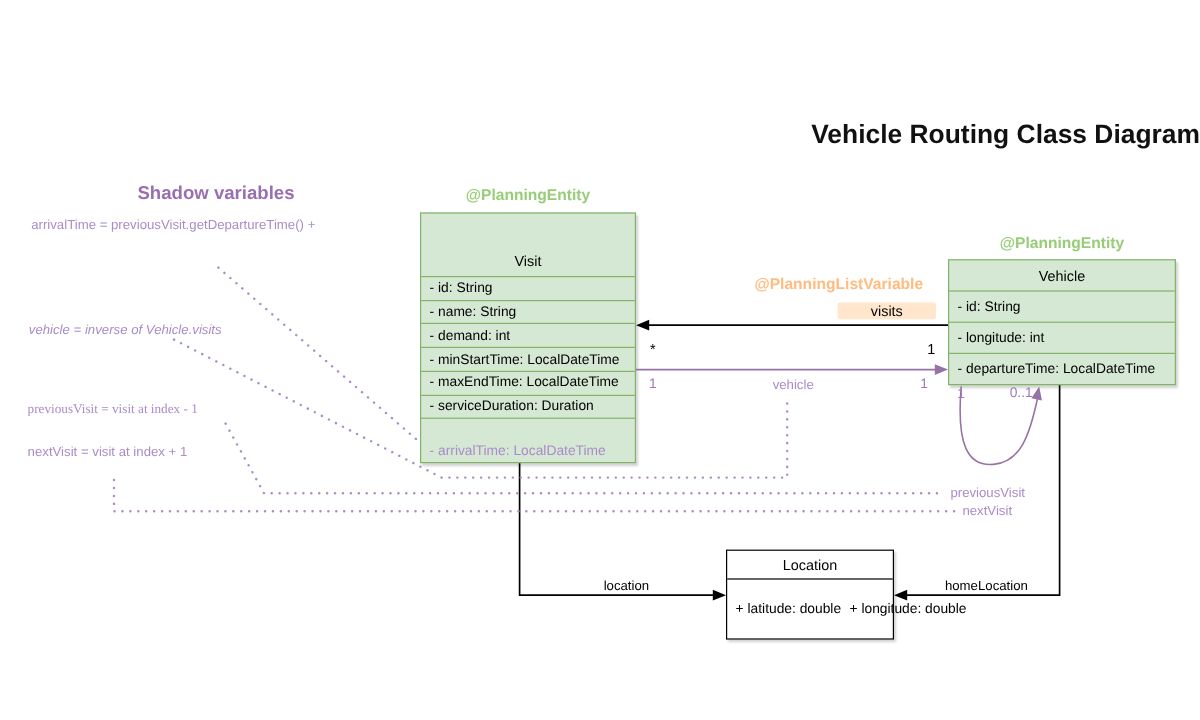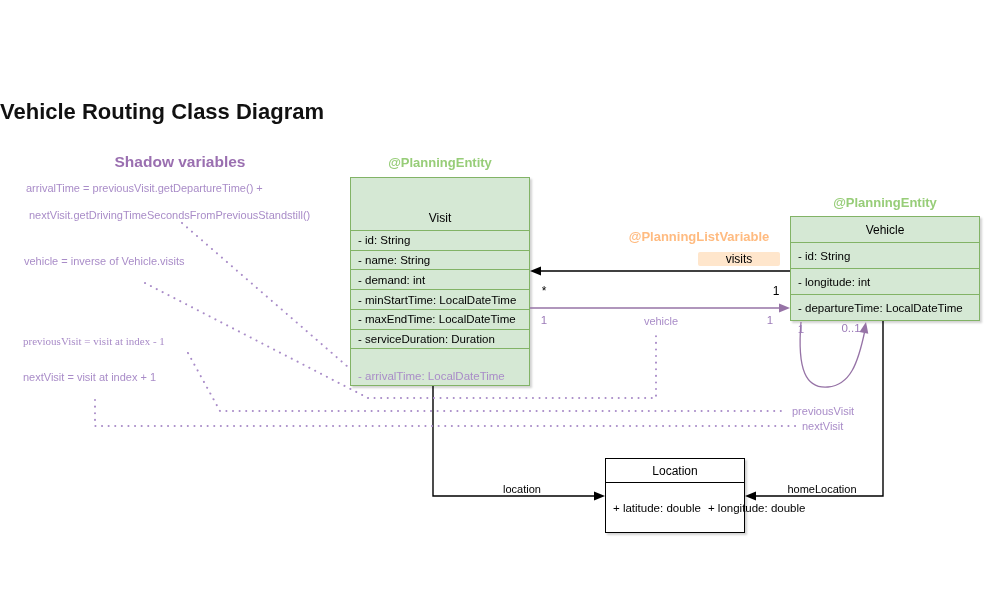--- a/index.html
+++ b/index.html
@@ -3,21 +3,21 @@
 <meta charset="utf-8">
 <style>
   * { margin: 0; padding: 0; box-sizing: border-box; }
   body { background: #ffffff; }
   .canvas {
     position: relative; width: 1000px; height: 600px; background: #ffffff;
     font-family: "Liberation Sans", sans-serif; overflow: hidden;
   }
   .diagram-title {
     position: absolute; left: 0; top: 99px; width: 1000px;
-    text-align: left; font-size: 22px; font-weight: bold; color: #111;
+    text-align: right; font-size: 22px; font-weight: bold; color: #111;
   }
   
   .shadow-heading {
     position: absolute; left: 0; top: 153px; width: 360px; text-align: center;
     font-size: 15.5px; font-weight: bold; color: #9a6fb0;
   }
   .note { position: absolute; font-size: 11px; color: #a98cc8; white-space: nowrap; }
   
   .uml-box {
     position: absolute; background: #d5e8d4; border: 1px solid #82b366;
@@ -69,22 +69,21 @@
 </style>
 </head>
 <body>
 
 <div class="canvas">
 
   <div class="diagram-title">Vehicle Routing Class Diagram</div>
 
   <div class="shadow-heading">Shadow variables</div>
   <div class="note" style="left:26px; top:182px;">arrivalTime = previousVisit.getDepartureTime() +</div>
-  <div class="note" style="left:29px; top:209px;">nextVisit.getDrivingTimeSecondsFromPreviousStandstill()</div>
-  <div class="note" style="left:24px; top:255px;">vehicle = inverse of Vehicle.visits</div>
+  <div class="note" style="left:24px; top:269px;font-style:italic;">vehicle = inverse of Vehicle.visits</div>
   <div class="note" style="left:23px; top:335px;font-family:Liberation Serif, serif;">previousVisit = visit at index - 1</div>
   <div class="note" style="left:23px; top:371px;">nextVisit = visit at index + 1</div>
 
   <div class="annotation green" style="left:350px; top:155px; width:180px;">@PlanningEntity</div>
   <div class="annotation green" style="left:790px; top:195px; width:190px;">@PlanningEntity</div>
   <div class="annotation orange" style="left:609px; top:229px; width:180px;">@PlanningListVariable</div>
   <div class="visits-badge">visits</div>
 
   <div class="uml-box" id="visit-box" style="left:350px; top:177px; width:180px; height:209px;">
     <div class="uml-title" style="height:26px;margin-top:27px;">Visit</div>

